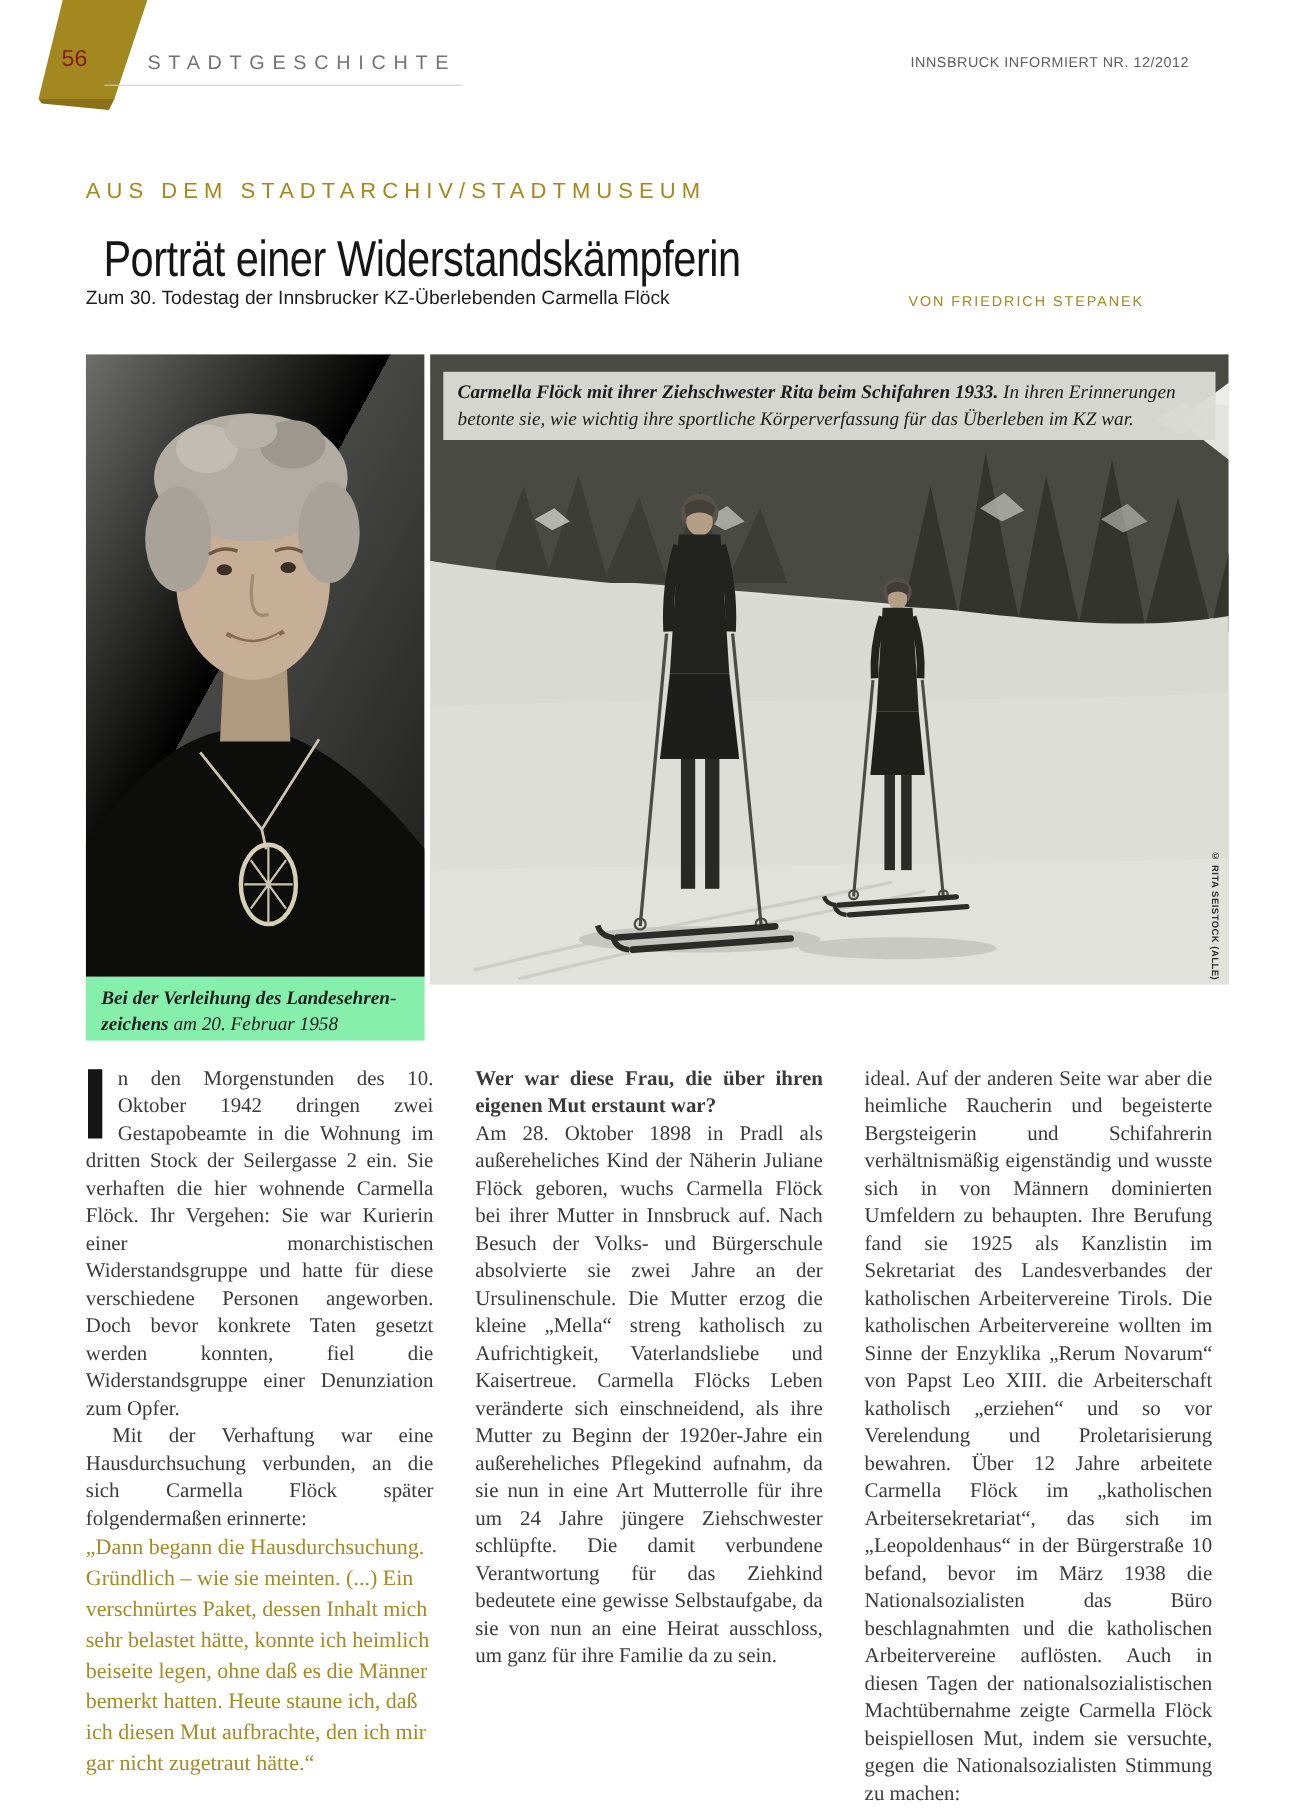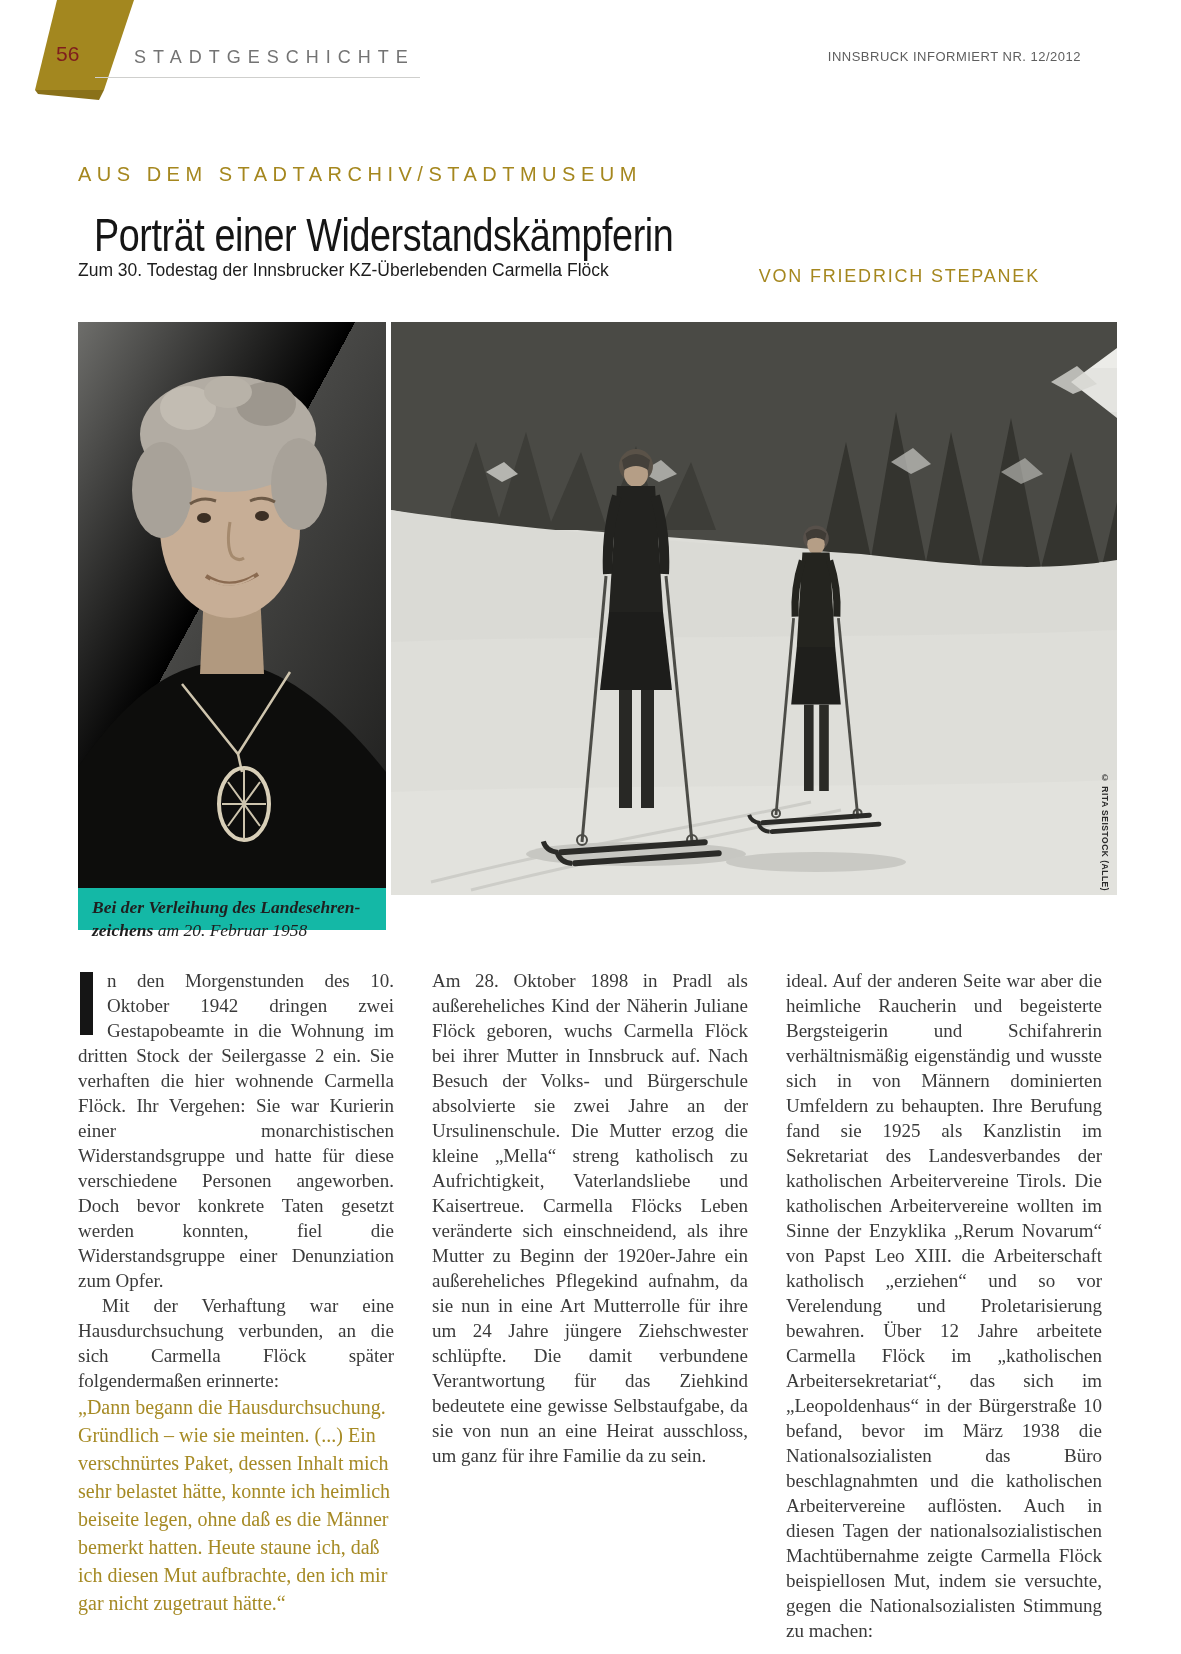--- a/index.html
+++ b/index.html
@@ -29,29 +29,29 @@
   }
   .headline{
     position:absolute;left:78px;top:192px;font-size:46px;color:#151515;
     white-space:nowrap;font-weight:normal;margin:16px;
   }
   .headline .squeeze{display:inline-block;transform:scaleX(.82);transform-origin:0 50%;letter-spacing:-.5px;}
   .subtitle{
     position:absolute;left:78px;top:260px;font-size:17.5px;color:#1d1d1d;white-space:nowrap;
   }
   .byline{
-    position:absolute;right:141px;top:266px;font-size:18px;letter-spacing:1.8px;
+    position:absolute;right:141px;top:266px;font-size:13px;letter-spacing:1.8px;
     color:#a5871e;white-space:nowrap;
   }
   
   .portrait{position:absolute;left:78px;top:322px;width:308px;height:566px;}
   .portrait svg{display:block;}
   .portrait-caption{
-    position:absolute;left:78px;top:888px;width:308px;height:42px;box-sizing:border-box;
-    background:#14b8a6;padding:8px 14px 0 14px;
+    position:absolute;left:78px;top:888px;width:308px;height:58px;box-sizing:border-box;
+    background:#86efac;padding:8px 14px 0 14px;
     font-family:"Liberation Serif",serif;font-style:italic;font-size:17.5px;
     line-height:23px;color:#1f1f1f;
   }
   .portrait-caption b{font-weight:bold;}
   .ski{position:absolute;left:391px;top:322px;width:726px;height:573px;}
   .ski svg{display:block;}
   .ski-caption{
     position:absolute;left:12px;right:12px;top:16px;box-sizing:border-box;
     background:rgba(219,219,214,.97);padding:6px 13px 8px 13px;
     font-family:"Liberation Serif",serif;font-style:italic;font-size:17.5px;
@@ -212,28 +212,30 @@
       <g transform="rotate(-4 0 366)">
         <rect x="-70" y="362" width="140" height="6" rx="3" fill="#2b2b28"></rect>
         <path d="M-70,365 q-11,-2 -13,-11" stroke="#2b2b28" stroke-width="5" fill="none"></path>
       </g>
       <g transform="rotate(-4 0 378)">
         <rect x="-58" y="374" width="140" height="6" rx="3" fill="#2b2b28"></rect>
         <path d="M-58,377 q-11,-2 -13,-11" stroke="#2b2b28" stroke-width="5" fill="none"></path>
       </g>
     </g>
   </svg>
+  <div class="ski-caption"><b>Carmella Flöck mit ihrer Ziehschwester Rita beim Schifahren 1933.</b><span> In ihren Erinnerungen betonte sie, wie wichtig ihre sportliche Körperverfassung für das Überleben im KZ war.</span></div>
   <div class="photo-credit">© RITA SEISTOCK (ALLE)</div>
 </div>
 
 <div class="columns">
   <div class="col">
     <p><span class="dropcap">I</span><span>n den Morgenstunden des 10. Oktober 1942 dringen zwei Gestapobeamte in die Wohnung im dritten Stock der Seilergasse 2 ein. Sie verhaften die hier wohnende Carmella Flöck. Ihr Vergehen: Sie war Kurierin einer monarchistischen Widerstandsgruppe und hatte für diese verschiedene Personen angeworben. Doch bevor konkrete Taten gesetzt werden konnten, fiel die Widerstandsgruppe einer Denunziation zum Opfer.</span></p>
     <p class="indent">Mit der Verhaftung war eine Hausdurchsuchung verbunden, an die sich Carmella Flöck später folgendermaßen erinnerte:</p>
     <p class="pull-quote">„Dann begann die Hausdurchsuchung. Gründlich – wie sie meinten. (...) Ein verschnürtes Paket, dessen Inhalt mich sehr belastet hätte, konnte ich heimlich beiseite legen, ohne daß es die Männer bemerkt hatten. Heute staune ich, daß ich diesen Mut aufbrachte, den ich mir gar nicht zugetraut hätte.“</p>
   </div>
   <div class="col">
+    <p class="lead-q">Wer war diese Frau, die über ihren eigenen Mut erstaunt war?</p>
     <p>Am 28. Oktober 1898 in Pradl als außereheliches Kind der Näherin Juliane Flöck geboren, wuchs Carmella Flöck bei ihrer Mutter in Innsbruck auf. Nach Besuch der Volks- und Bürgerschule absolvierte sie zwei Jahre an der Ursulinenschule. Die Mutter erzog die kleine „Mella“ streng katholisch zu Aufrichtigkeit, Vaterlandsliebe und Kaisertreue. Carmella Flöcks Leben veränderte sich einschneidend, als ihre Mutter zu Beginn der 1920er-Jahre ein außereheliches Pflegekind aufnahm, da sie nun in eine Art Mutterrolle für ihre um 24 Jahre jüngere Ziehschwester schlüpfte. Die damit verbundene Verantwortung für das Ziehkind bedeutete eine gewisse Selbstaufgabe, da sie von nun an eine Heirat ausschloss, um ganz für ihre Familie da zu sein.</p>
   </div>
   <div class="col">
     <p>ideal. Auf der anderen Seite war aber die heimliche Raucherin und begeisterte Bergsteigerin und Schifahrerin verhältnismäßig eigenständig und wusste sich in von Männern dominierten Umfeldern zu behaupten. Ihre Berufung fand sie 1925 als Kanzlistin im Sekretariat des Landesverbandes der katholischen Arbeitervereine Tirols. Die katholischen Arbeitervereine wollten im Sinne der Enzyklika „Rerum Novarum“ von Papst Leo XIII. die Arbeiterschaft katholisch „erziehen“ und so vor Verelendung und Proletarisierung bewahren. Über 12 Jahre arbeitete Carmella Flöck im „katholischen Arbeitersekretariat“, das sich im „Leopoldenhaus“ in der Bürgerstraße 10 befand, bevor im März 1938 die Nationalsozialisten das Büro beschlagnahmten und die katholischen Arbeitervereine auflösten. Auch in diesen Tagen der nationalsozialistischen Machtübernahme zeigte Carmella Flöck beispiellosen Mut, indem sie versuchte, gegen die Nationalsozialisten Stimmung zu machen:</p>
   </div>
 </div>
 
 </body></html>

